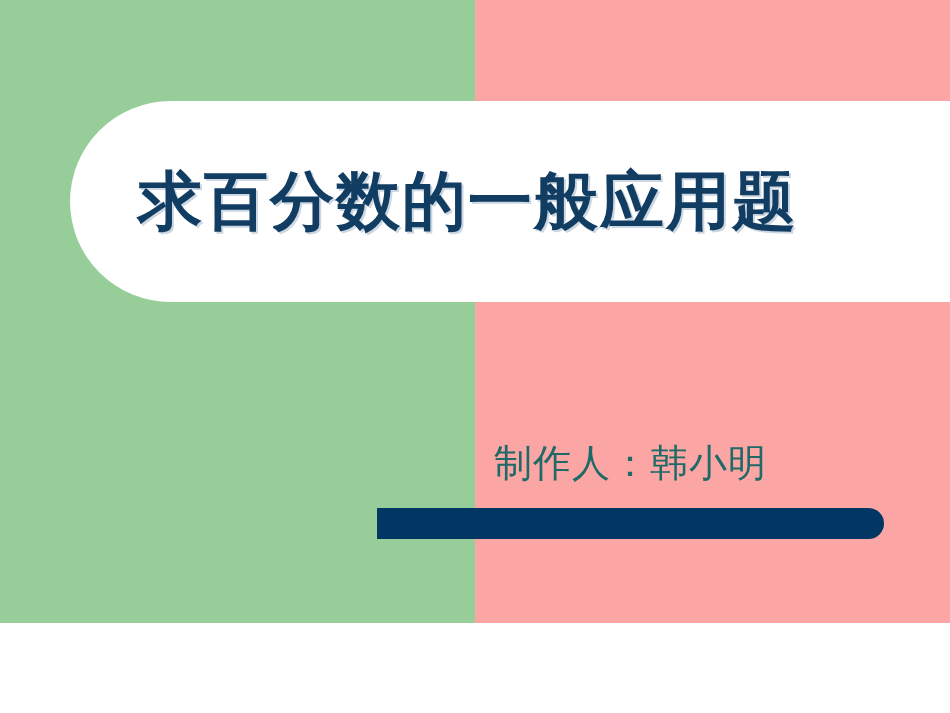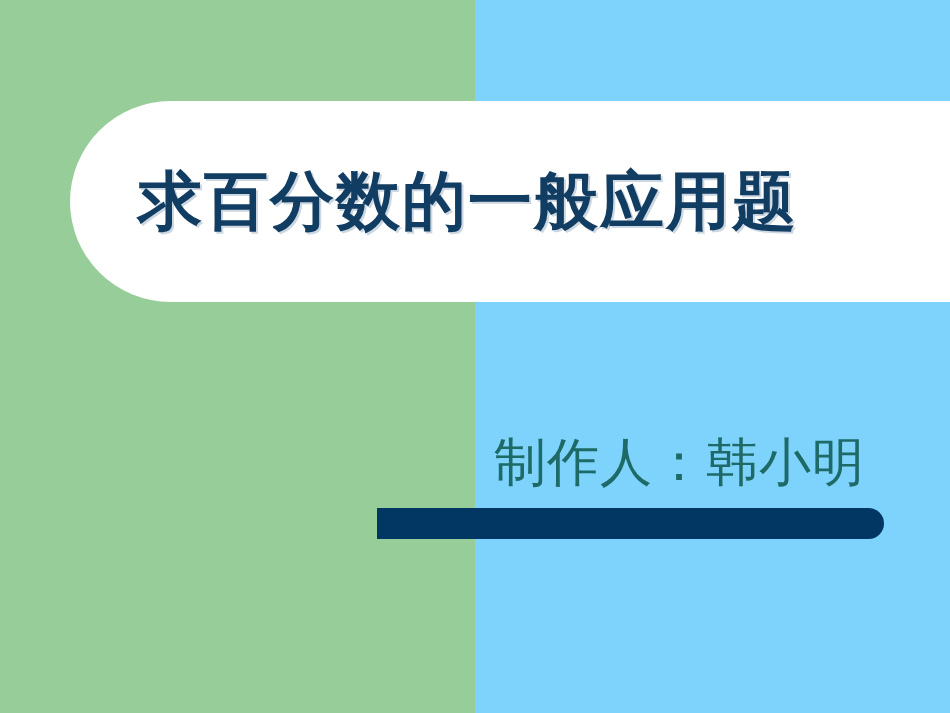--- a/index.html
+++ b/index.html
@@ -9,22 +9,22 @@
   body {
     width: 950px;
     height: 713px;
     background: #ffffff;
     font-family: "Liberation Sans", sans-serif;
     overflow: hidden;
   }
   #slide {
     position: relative;
     width: 950px;
-    height: 713px;
-    background: #7dd3fc;
+    height: 623px;
+    background: #fca5a5;
     overflow: hidden;
   }
   
   #green-panel {
     position: absolute;
     left: 0;
     top: 0;
     width: 475px;
     height: 713px;
     background: #96CD99;
@@ -63,21 +63,21 @@
   #subtitle-text {
     position: absolute;
     left: 494px;
     top: 438px;
     width: 400px;
     height: 50px;
     display: flex;
     align-items: center;
     color: #1E6A66;
     font-family: "DejaVu Serif", "Liberation Serif", serif;
-    font-size: 52px;
+    font-size: 38px;
     letter-spacing: 1px;
     white-space: nowrap;
   }
   
   #accent-bar {
     position: absolute;
     left: 377px;
     top: 508px;
     width: 507px;
     height: 31px;

